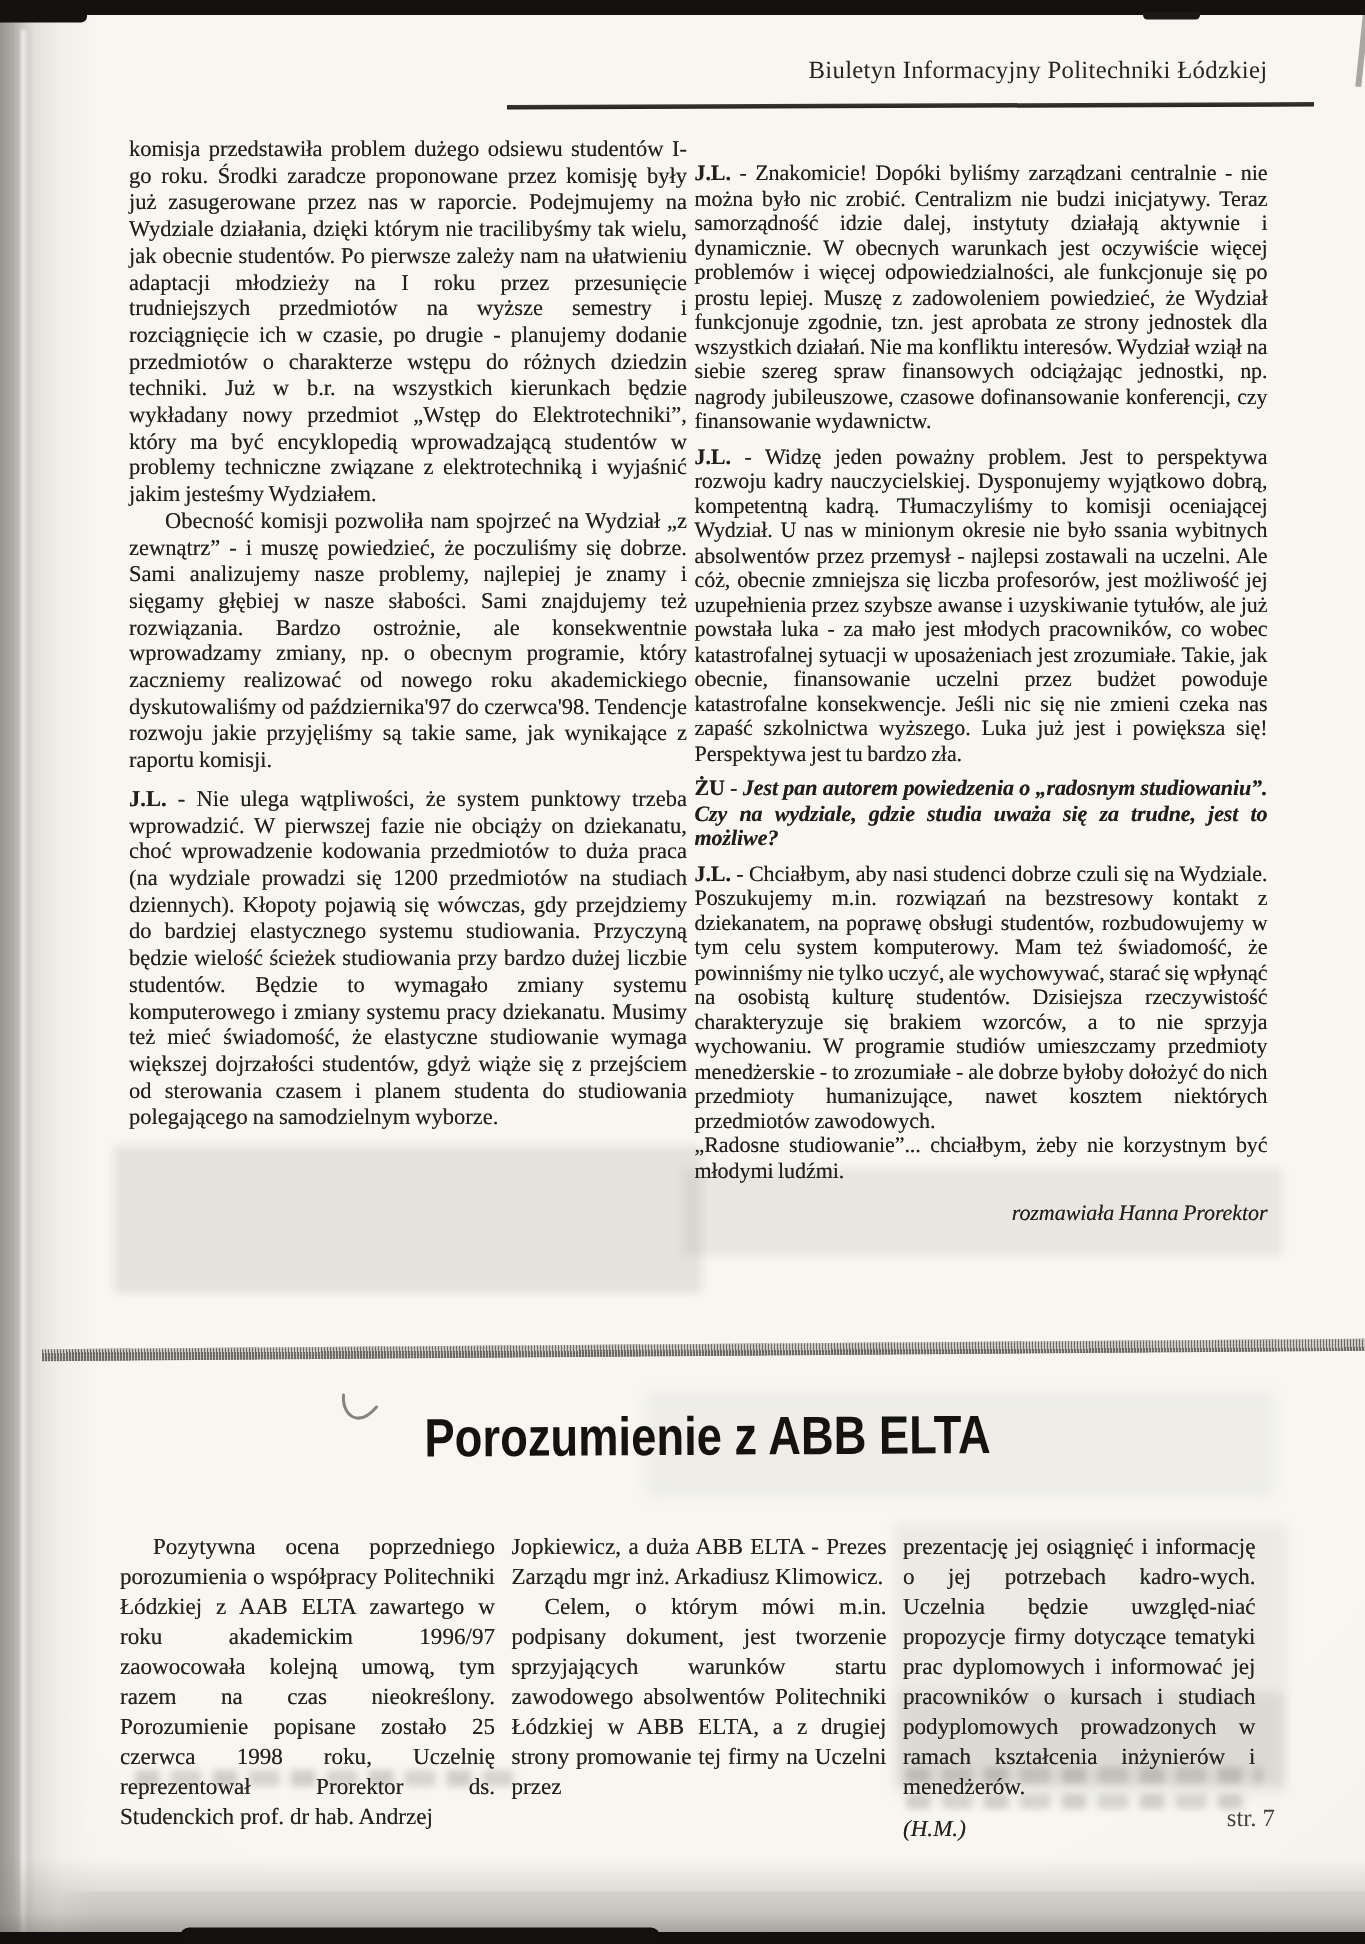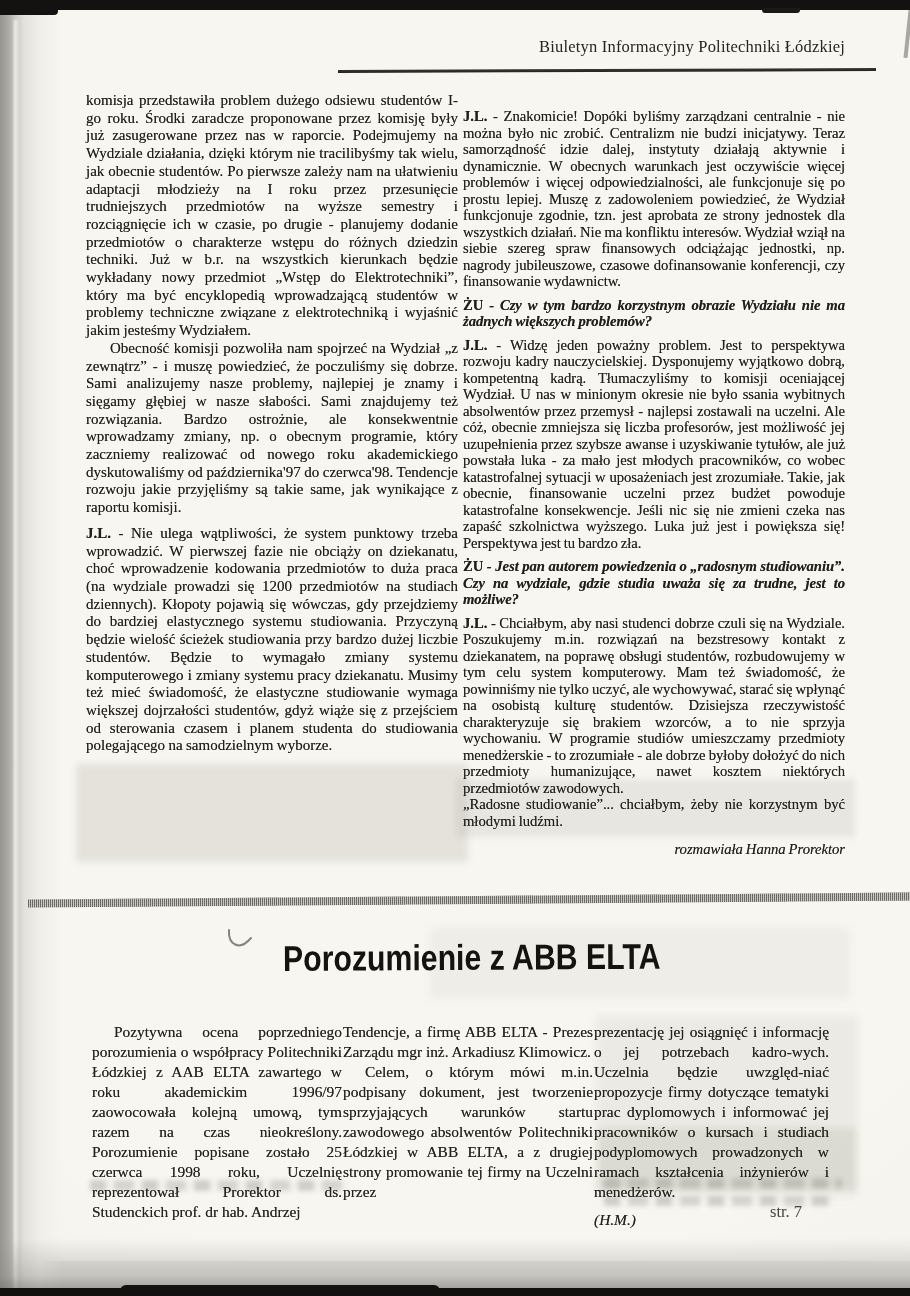--- a/index.html
+++ b/index.html
@@ -57,29 +57,29 @@
   
   .divider{position:absolute;left:28px;top:896px;width:882px;height:8px;z-index:1;transform:rotate(-0.45deg);
     background-image:
       repeating-linear-gradient(90deg,rgba(95,93,87,.85) 0 1px,rgba(205,203,197,.9) 1px 2px),
       repeating-linear-gradient(0deg,rgba(125,123,117,.8) 0 1px,rgba(215,213,207,.8) 1px 2px);}
   .pen-mark{position:absolute;left:225px;top:926px;z-index:2;}
   .headline{position:absolute;left:283px;top:938px;margin:0;z-index:2;
     font-family:"Liberation Sans",sans-serif;font-weight:bold;font-size:36px;line-height:42px;
     color:#141310;white-space:nowrap;transform:scaleX(.84) rotate(-0.3deg);transform-origin:left center;}
   
-  .bcols{position:absolute;left:92px;top:1022px;width:757px;display:flex;gap:1px;z-index:2;}
+  .bcols{position:absolute;left:80px;top:1022px;width:757px;display:flex;gap:11px;z-index:2;}
   .bcol{flex:0 0 auto;}
   .bcol1,.bcol2{width:250px;}
   .bcol3{width:235px;}
   .bcol p{margin:0;text-align:justify;font-size:15.4px;line-height:20px;color:#23221d;text-shadow:0 0 .3px rgba(32,31,27,.65);}
   .bcol .ind{text-indent:22px;}
   .sig{text-align:right;font-style:italic;margin-top:8px !important;font-size:15.5px;color:#3f3d38;}
   
-  .footer{position:absolute;left:770px;top:1202px;width:80px;text-align:left;z-index:2;
+  .footer{position:absolute;left:770px;top:1202px;width:80px;text-align:right;z-index:2;
     font-size:16.5px;color:#45433e;}
 </style>
 </head>
 <body>
 
 <div class="page">
 
   <div class="top-bar"></div>
   <div class="top-bar-chunk"></div>
   <div class="top-bar-nub"></div>
@@ -102,40 +102,39 @@
   <div class="header-rule"></div>
 
   <div class="col lcol">
     <p class="body">komisja przedstawiła problem dużego odsiewu studentów I-go roku. Środki zaradcze proponowane przez komisję były już zasugerowane przez nas w raporcie. Podejmujemy na Wydziale działania, dzięki którym nie tracilibyśmy tak wielu, jak obecnie studentów. Po pierwsze zależy nam na ułatwieniu adaptacji młodzieży na I roku przez przesunięcie trudniejszych przedmiotów na wyższe semestry i rozciągnięcie ich w czasie, po drugie - planujemy dodanie przedmiotów o charakterze wstępu do różnych dziedzin techniki. Już w b.r. na wszystkich kierunkach będzie wykładany nowy przedmiot „Wstęp do Elektrotechniki”, który ma być encyklopedią wprowadzającą studentów w problemy techniczne związane z elektrotechniką i wyjaśnić jakim jesteśmy Wydziałem.</p>
     <p class="body ind">Obecność komisji pozwoliła nam spojrzeć na Wydział „z zewnątrz” - i muszę powiedzieć, że poczuliśmy się dobrze. Sami analizujemy nasze problemy, najlepiej je znamy i sięgamy głębiej w nasze słabości. Sami znajdujemy też rozwiązania. Bardzo ostrożnie, ale konsekwentnie wprowadzamy zmiany, np. o obecnym programie, który zaczniemy realizować od nowego roku akademickiego dyskutowaliśmy od października'97 do czerwca'98. Tendencje rozwoju jakie przyjęliśmy są takie same, jak wynikające z raportu komisji.</p>
     <p class="a"><b>J.L.</b><span> - Nie ulega wątpliwości, że system punktowy trzeba wprowadzić. W pierwszej fazie nie obciąży on dziekanatu, choć wprowadzenie kodowania przedmiotów to duża praca (na wydziale prowadzi się 1200 przedmiotów na studiach dziennych). Kłopoty pojawią się wówczas, gdy przejdziemy do bardziej elastycznego systemu studiowania. Przyczyną będzie wielość ścieżek studiowania przy bardzo dużej liczbie studentów. Będzie to wymagało zmiany systemu komputerowego i zmiany systemu pracy dziekanatu. Musimy też mieć świadomość, że elastyczne studiowanie wymaga większej dojrzałości studentów, gdyż wiąże się z przejściem od sterowania czasem i planem studenta do studiowania polegającego na samodzielnym wyborze.</span></p>
   </div>
 
   <div class="col rcol">
     <p class="a" style="margin-top:0"><b>J.L.</b><span> - Znakomicie! Dopóki byliśmy zarządzani centralnie - nie można było nic zrobić. Centralizm nie budzi inicjatywy. Teraz samorządność idzie dalej, instytuty działają aktywnie i dynamicznie. W obecnych warunkach jest oczywiście więcej problemów i więcej odpowiedzialności, ale funkcjonuje się po prostu lepiej. Muszę z zadowoleniem powiedzieć, że Wydział funkcjonuje zgodnie, tzn. jest aprobata ze strony jednostek dla wszystkich działań. Nie ma konfliktu interesów. Wydział wziął na siebie szereg spraw finansowych odciążając jednostki, np. nagrody jubileuszowe, czasowe dofinansowanie konferencji, czy finansowanie wydawnictw.</span></p>
-    <p class="q"><b>ŻU</b><span> - Czy w tym bardzo korzystnym obrazie Wydziału nie ma żadnych większych problemów?</span></p>
     <p class="a"><b>J.L.</b><span> - Widzę jeden poważny problem. Jest to perspektywa rozwoju kadry nauczycielskiej. Dysponujemy wyjątkowo dobrą, kompetentną kadrą. Tłumaczyliśmy to komisji oceniającej Wydział. U nas w minionym okresie nie było ssania wybitnych absolwentów przez przemysł - najlepsi zostawali na uczelni. Ale cóż, obecnie zmniejsza się liczba profesorów, jest możliwość jej uzupełnienia przez szybsze awanse i uzyskiwanie tytułów, ale już powstała luka - za mało jest młodych pracowników, co wobec katastrofalnej sytuacji w uposażeniach jest zrozumiałe. Takie, jak obecnie, finansowanie uczelni przez budżet powoduje katastrofalne konsekwencje. Jeśli nic się nie zmieni czeka nas zapaść szkolnictwa wyższego. Luka już jest i powiększa się! Perspektywa jest tu bardzo zła.</span></p>
     <p class="q"><b>ŻU</b><span> - Jest pan autorem powiedzenia o „radosnym studiowaniu”. Czy na wydziale, gdzie studia uważa się za trudne, jest to możliwe?</span></p>
     <p class="a"><b>J.L.</b><span> - Chciałbym, aby nasi studenci dobrze czuli się na Wydziale. Poszukujemy m.in. rozwiązań na bezstresowy kontakt z dziekanatem, na poprawę obsługi studentów, rozbudowujemy w tym celu system komputerowy. Mam też świadomość, że powinniśmy nie tylko uczyć, ale wychowywać, starać się wpłynąć na osobistą kulturę studentów. Dzisiejsza rzeczywistość charakteryzuje się brakiem wzorców, a to nie sprzyja wychowaniu. W programie studiów umieszczamy przedmioty menedżerskie - to zrozumiałe - ale dobrze byłoby dołożyć do nich przedmioty humanizujące, nawet kosztem niektórych przedmiotów zawodowych.</span></p>
     <p class="body">„Radosne studiowanie”... chciałbym, żeby nie korzystnym być młodymi ludźmi.</p>
     <p class="byline">rozmawiała Hanna Prorektor</p>
   </div>
 
   <div class="divider"></div>
   <svg class="pen-mark" width="34" height="30" viewBox="0 0 34 30">
     <path d="M4,4 C3,18 14,26 26,12" fill="none" stroke="#85837c" stroke-width="2" stroke-linecap="round"></path>
   </svg>
   <h1 class="headline">Porozumienie z ABB ELTA</h1>
 
   <div class="bcols">
     <div class="bcol bcol1">
       <p class="ind">Pozytywna ocena poprzedniego porozumienia o współpracy Politechniki Łódzkiej z AAB ELTA zawartego w roku akademickim 1996/97 zaowocowała kolejną umową, tym razem na czas nieokreślony. Porozumienie popisane zostało 25 czerwca 1998 roku, Uczelnię reprezentował Prorektor ds. Studenckich prof. dr hab. Andrzej</p>
     </div>
     <div class="bcol bcol2">
-      <p>Tendencje, a firmę ABB ELTA - Prezes Zarządu mgr inż. Arkadiusz Klimowicz.</p>
+      <p>Jopkiewicz, a duża ABB ELTA - Prezes Zarządu mgr inż. Arkadiusz Klimowicz.</p>
       <p class="ind">Celem, o którym mówi m.in. podpisany dokument, jest tworzenie sprzyjających warunków startu zawodowego absolwentów Politechniki Łódzkiej w ABB ELTA, a z drugiej strony promowanie tej firmy na Uczelni przez</p>
     </div>
     <div class="bcol bcol3">
       <p>prezentację jej osiągnięć i informację o jej potrzebach kadro-wych. Uczelnia będzie uwzględ-niać propozycje firmy dotyczące tematyki prac dyplomowych i informować jej pracowników o kursach i studiach podyplomowych prowadzonych w ramach kształcenia inżynierów i menedżerów.</p>
       <p class="sig">(H.M.)</p>
     </div>
   </div>
 
   <div class="footer">str. 7</div>
 

